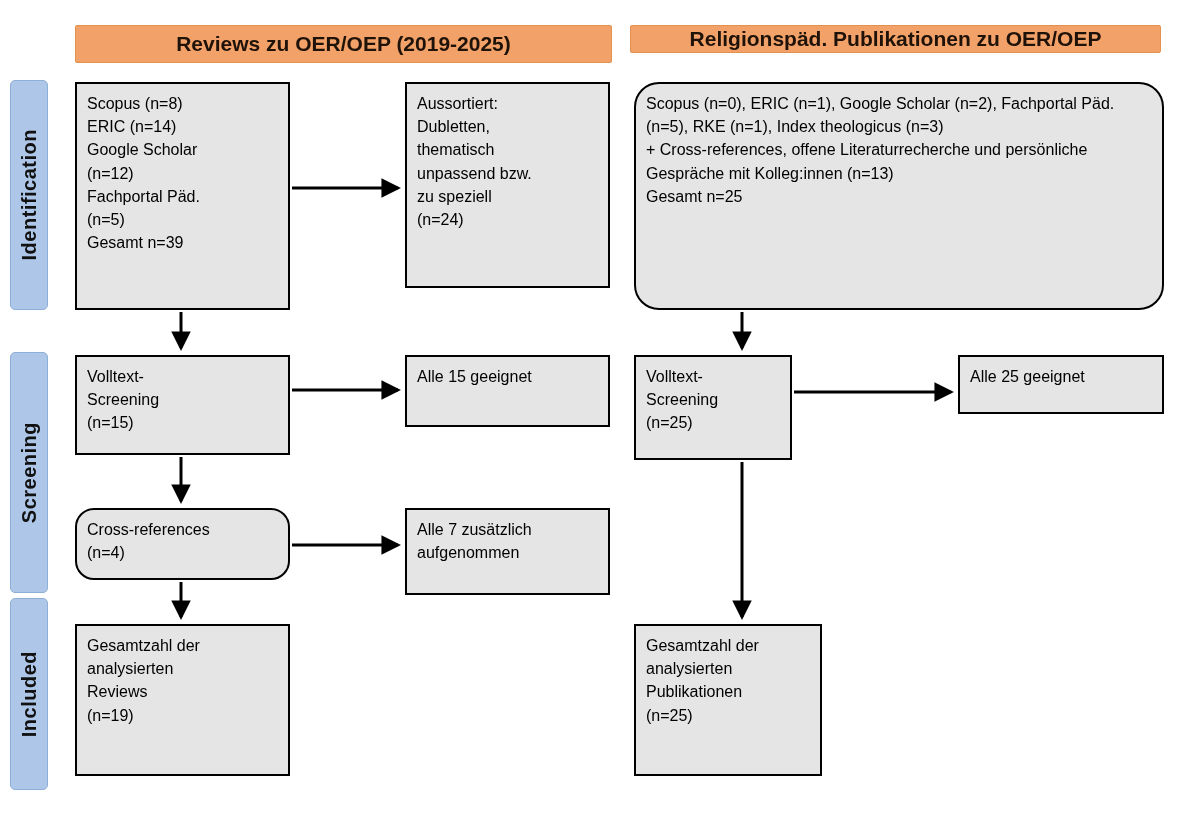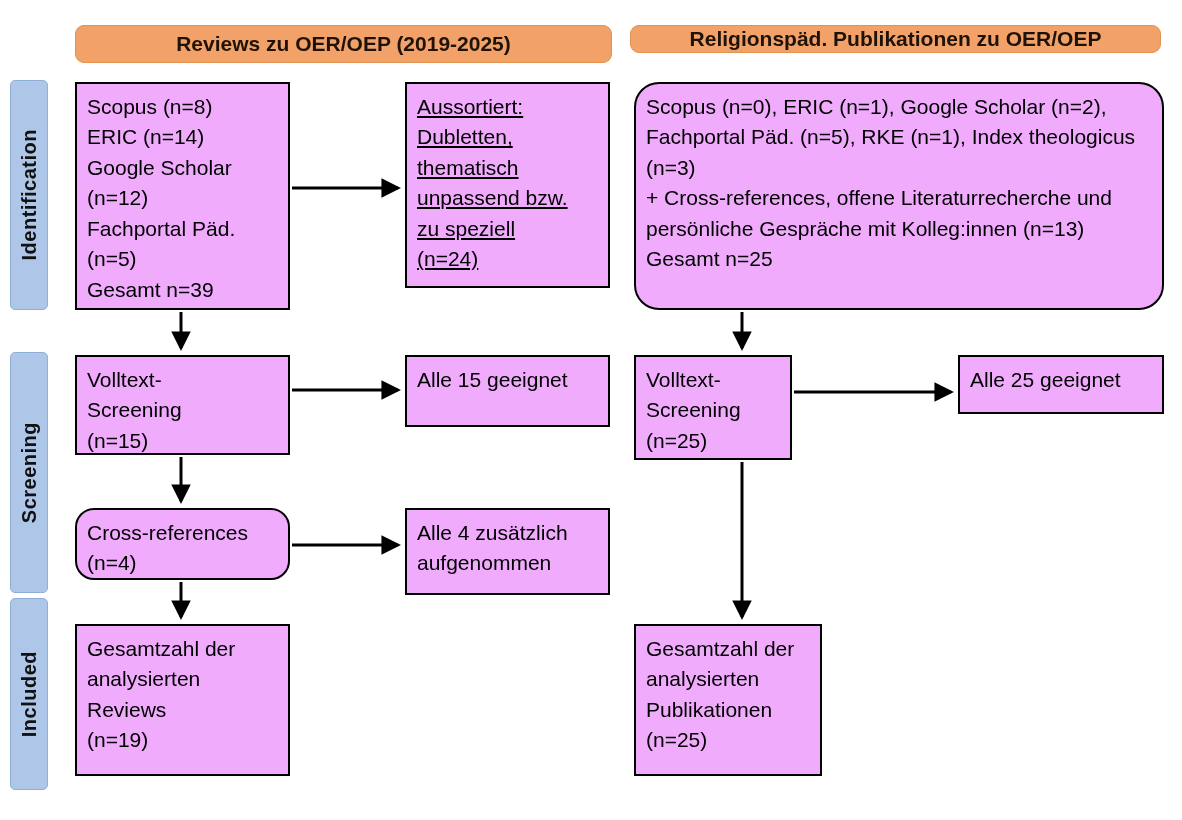--- a/index.html
+++ b/index.html
@@ -11,21 +11,21 @@
     font-family: "Liberation Sans", sans-serif;
     color: #000000;
     overflow: hidden;
   }
 
   
   .col-header {
     position: absolute;
     background: #F2A269;
     border: 1px solid #e2914f;
-    border-radius: 9px;
+    border-radius: 2px;
     display: flex;
     align-items: center;
     justify-content: center;
     font-size: 21px;
     font-weight: 600;
     color: #1f1208;
     box-sizing: border-box;
     text-align: center;
   }
   .h-left  { left: 75px;  top: 25px; width: 537px; height: 38px; }
@@ -53,31 +53,31 @@
     color: #111;
     white-space: nowrap;
   }
   .s-identification { top: 80px;  height: 230px; }
   .s-screening      { top: 352px; height: 241px; }
   .s-included       { top: 598px; height: 192px; }
 
   
   .box {
     position: absolute;
-    background: #f0abfc;
+    background: #e5e5e5;
     border: 2px solid #000000;
     box-sizing: border-box;
     padding: 8px 10px;
-    font-size: 21px;
+    font-size: 16px;
     line-height: 1.45;
     white-space: pre-line;
     overflow: hidden;
   }
   .b-left-sources          { left: 75px;  top: 82px;  width: 215px; height: 228px; }
-  .b-left-excluded         { left: 405px; top: 82px;  width: 205px; height: 206px; text-decoration: underline; }
+  .b-left-excluded         { left: 405px; top: 82px;  width: 205px; height: 206px; }
   .b-left-fulltext         { left: 75px;  top: 355px; width: 215px; height: 100px; }
   .b-left-fulltext-result  { left: 405px; top: 355px; width: 205px; height: 72px; }
   .b-left-crossref         { left: 75px;  top: 508px; width: 215px; height: 72px; border-radius: 19px; }
   .b-left-crossref-result  { left: 405px; top: 508px; width: 205px; height: 87px; }
   .b-left-total            { left: 75px;  top: 624px; width: 215px; height: 152px; }
   .b-right-sources         { left: 634px; top: 82px;  width: 530px; height: 228px; border-radius: 25px; }
   .b-right-fulltext        { left: 634px; top: 355px; width: 158px; height: 105px; }
   .b-right-fulltext-result { left: 958px; top: 355px; width: 206px; height: 59px; }
   .b-right-total           { left: 634px; top: 624px; width: 188px; height: 152px; }
 
@@ -119,21 +119,21 @@
 thematisch
 unpassend bzw.
 zu speziell
 (n=24)</div>
   <div class="box b-left-fulltext">Volltext-
 Screening
 (n=15)</div>
   <div class="box b-left-fulltext-result">Alle 15 geeignet</div>
   <div class="box b-left-crossref">Cross-references
 (n=4)</div>
-  <div class="box b-left-crossref-result">Alle 4 zusätzlich
+  <div class="box b-left-crossref-result">Alle 7 zusätzlich
 aufgenommen</div>
   <div class="box b-left-total">Gesamtzahl der
 analysierten
 Reviews
 (n=19)</div>
 
   <div class="box b-right-sources">Scopus (n=0), ERIC (n=1), Google Scholar (n=2), Fachportal Päd. (n=5), RKE (n=1), Index theologicus (n=3)
 + Cross-references, offene Literaturrecherche und persönliche Gespräche mit Kolleg:innen (n=13)
 Gesamt n=25</div>
   <div class="box b-right-fulltext">Volltext-

